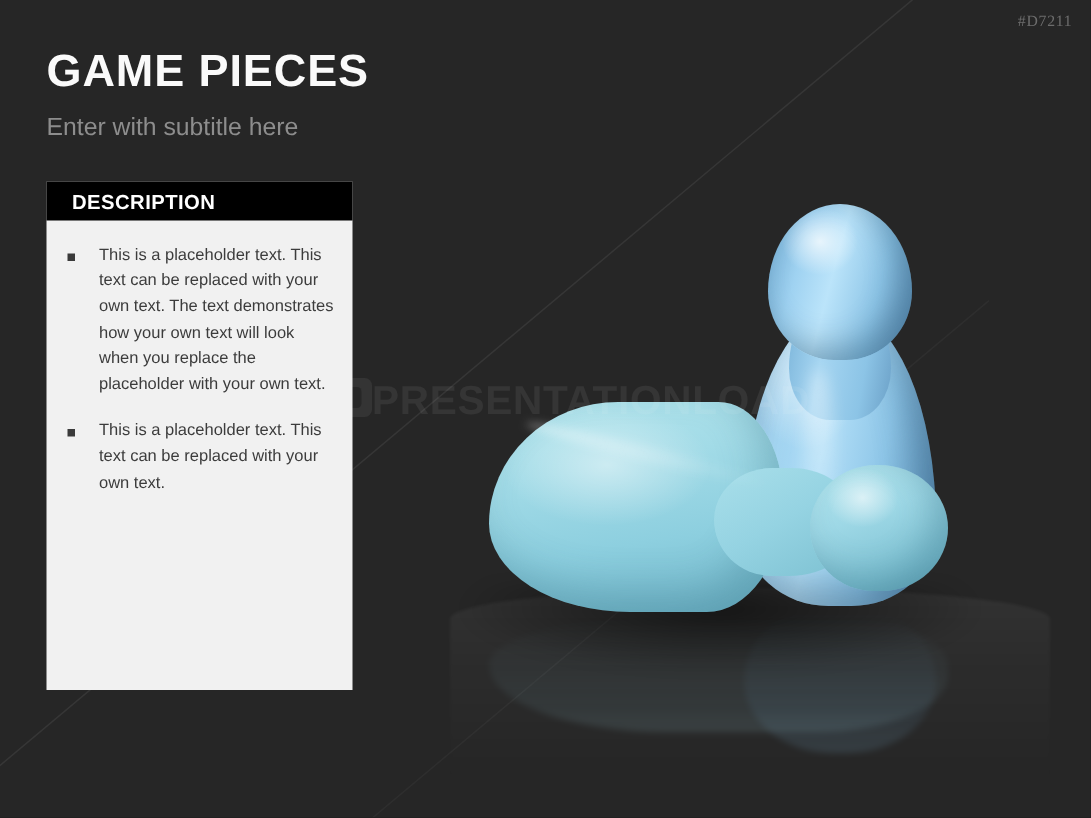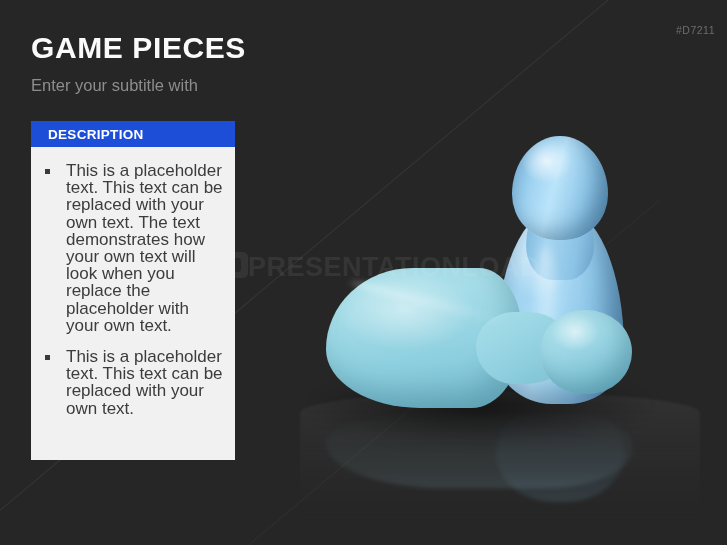--- a/index.html
+++ b/index.html
@@ -22,62 +22,62 @@
     height: 1px;
     background: rgba(255,255,255,0.075);
     transform-origin: 0 0;
     pointer-events: none;
   }
   .diag-a { left: -60px; top: 560px; width: 980px; transform: rotate(-40deg); }
   .diag-b { left: 230px; top: 560px; width: 560px; transform: rotate(-40deg); opacity: .55; }
 
   
   #doc-id {
-    position: absolute; right: 12px; top: 24px;
-    font-family: Liberation Sans, sans-serif;
+    position: absolute; right: 12px; top: 9px;
+    font-family: Liberation Serif, serif;
     font-size: 10.5px; color: #6d6d6d; letter-spacing: .5px;
   }
   #title {
     position: absolute; left: 31px; top: 31px;
     font-size: 30px; color: #fafafa;
     letter-spacing: .6px; font-weight: 700;
   }
   #subtitle {
     position: absolute; left: 31px; top: 76px;
     font-size: 16.5px; color: #8d8d8d; font-weight: 400;
   }
 
   
   #desc-panel {
     position: absolute; left: 31px; top: 121px;
     width: 204px; height: 339px;
     background: #f1f1f1;
     box-shadow: 0 0 0 0 rgba(0,0,0,0);
   }
   #desc-header {
-    height: 26px; background: #1d4ed8;
+    height: 26px; background: #000000;
     display: flex; align-items: center;
     padding-left: 17px;
   }
   #desc-header span {
     color: #ffffff; font-size: 13.5px; font-weight: bold; letter-spacing: .3px;
   }
   #desc-body { padding: 15px 10px 0 14px; }
   .bullet-row { display: flex; margin-bottom: 14px; }
   .bullet-mark {
     width: 13px; flex: 0 0 13px;
     color: #3a3a3a; font-size: 9px; line-height: 18px;
   }
   .bullet-mark i {
     display: inline-block; width: 5px; height: 5px;
     background: #3a3a3a; vertical-align: middle;
   }
   .bullet-text {
     flex: 1 1 auto;
-    color: #3c3c3c; font-size: 17px; line-height: 17.2px;
+    color: #3c3c3c; font-size: 11px; line-height: 17.2px;
     padding-left: 8px;
   }
 
   
   #watermark {
     position: absolute; left: 214px; top: 252px;
     display: flex; align-items: center; 
     pointer-events: none;
   }
   #wm-logo { position: relative; width: 34px; height: 31px; }
@@ -198,21 +198,21 @@
 </head>
 <body>
 
 <div id="slide">
 
   <div class="diag diag-a"></div>
   <div class="diag diag-b"></div>
 
   <div id="doc-id">#D7211</div>
   <h1 id="title">GAME PIECES</h1>
-  <div id="subtitle">Enter your subtitle with</div>
+  <div id="subtitle">Enter with subtitle here</div>
 
   <div id="pieces">
     <div class="floor-gloss"></div>
     <div class="shadow-pool"></div>
 
     <div class="refl refl-lie"></div>
     <div class="refl refl-stand"></div>
 
     <div class="pawn-stand">
       <div class="body"></div>

